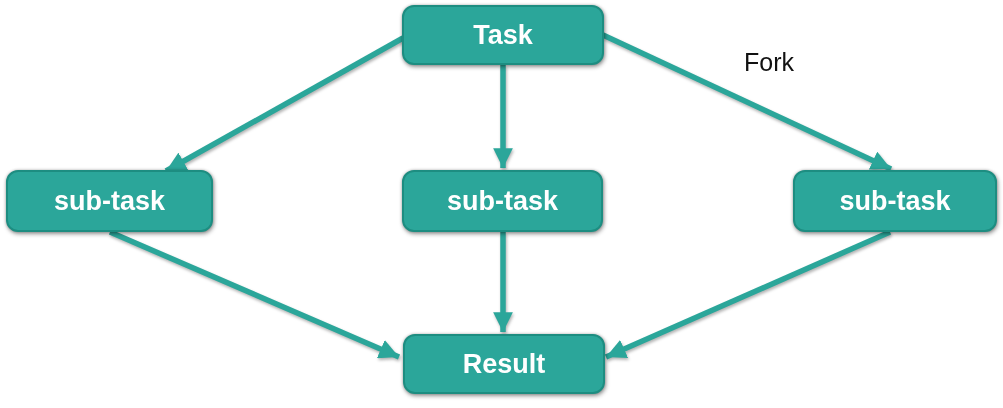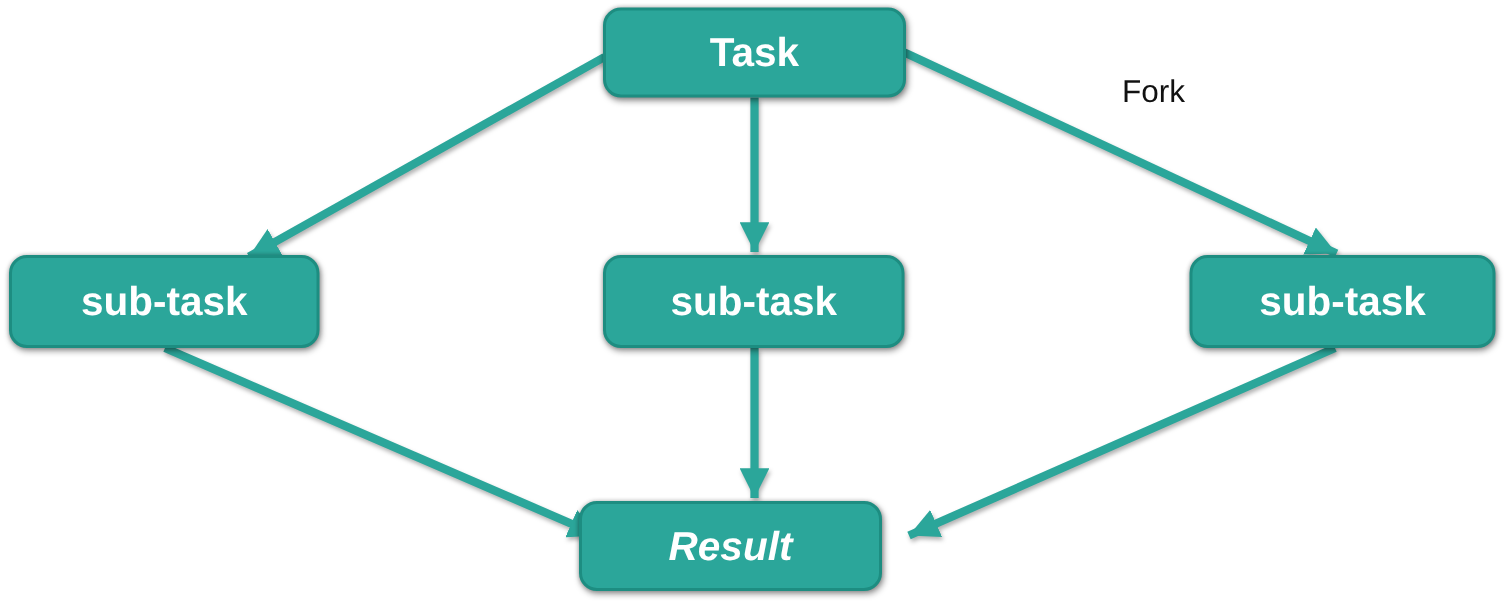--- a/index.html
+++ b/index.html
@@ -45,27 +45,27 @@
     color: var(--node_text);
     font-size: 27px;
     font-weight: bold;
     line-height: 1;
     box-shadow: 1px 2px 4px rgba(0,0,0,0.40), 0 0 3px rgba(0,0,0,0.22);
   }
   .node-task    { left: 402px; top: 5px;   width: 202px; height: 60px; }
   .node-sub-l   { left: 6px;   top: 170px; width: 207px; height: 62px; }
   .node-sub-m   { left: 402px; top: 170px; width: 201px; height: 62px; }
   .node-sub-r   { left: 793px; top: 170px; width: 204px; height: 62px; }
-  .node-result  { left: 386px; top: 334px; width: 202px; height: 60px; font-style: italic; }
+  .node-result  { left: 403px; top: 334px; width: 202px; height: 60px; }
   .edge-label {
     position: absolute;
     width: 130px;
     text-align: center;
     color: var(--edge_label_text);
-    font-size: 21px;
+    font-size: 25px;
     font-weight: normal;
     line-height: 36px;
   }
   .label-fork { left: 704px; top: 44px;  }
   .label-join { left: 705px; top: 318px; }
 </style>
 </head>
 <body>
 
 <div class="canvas">

